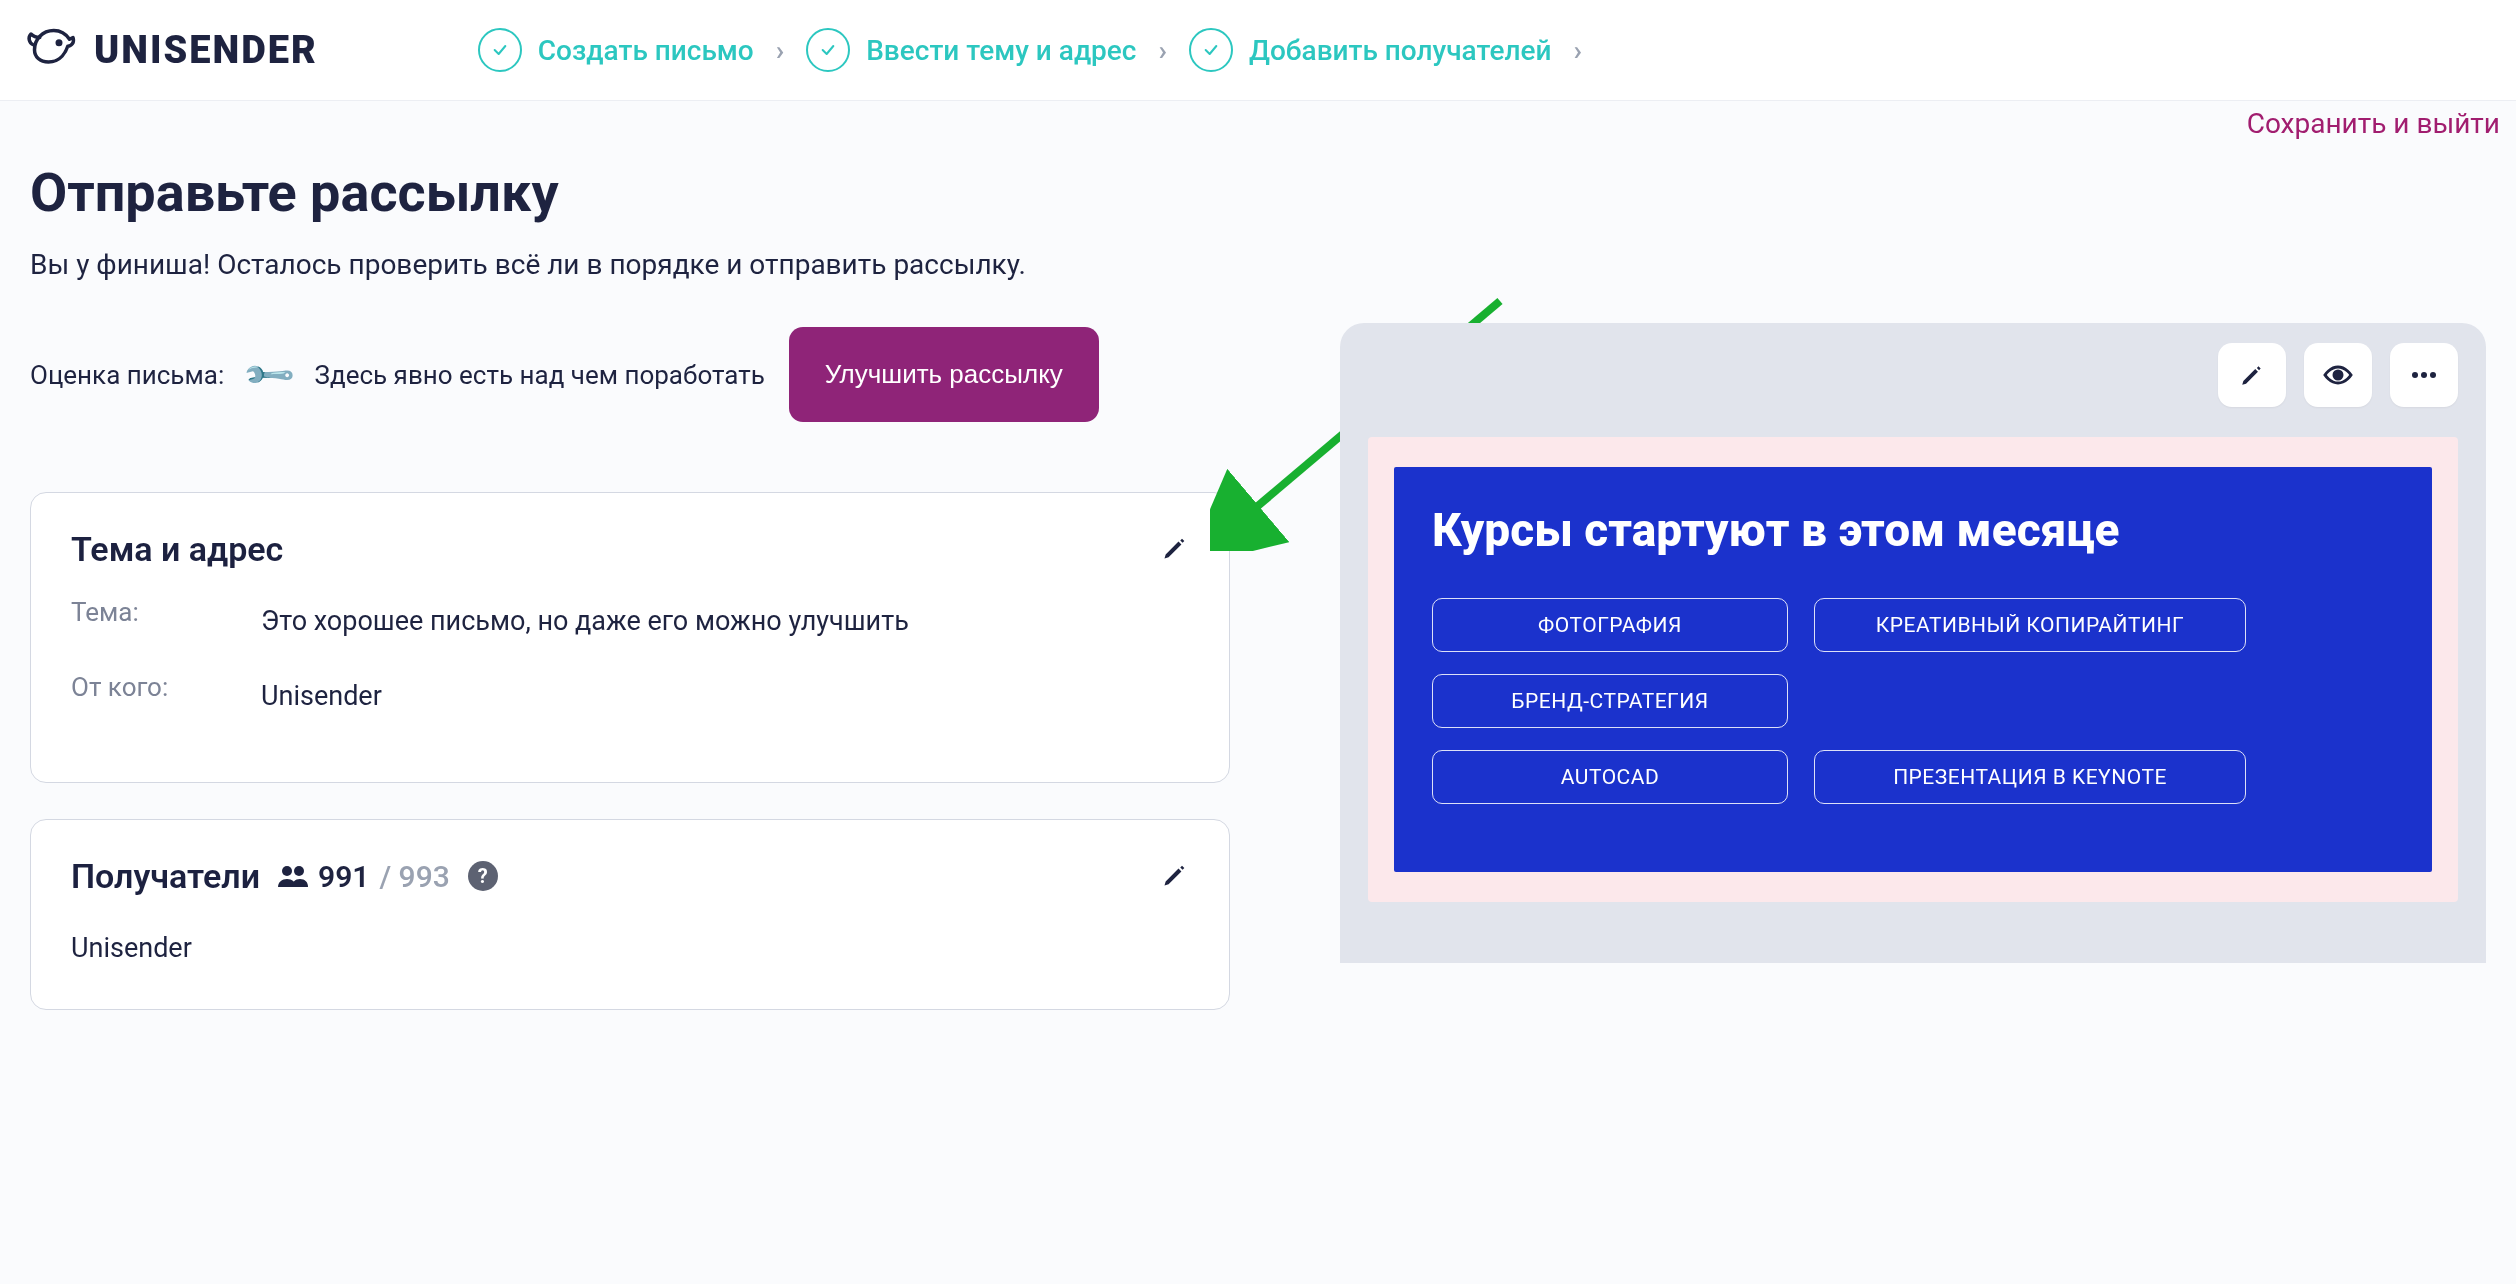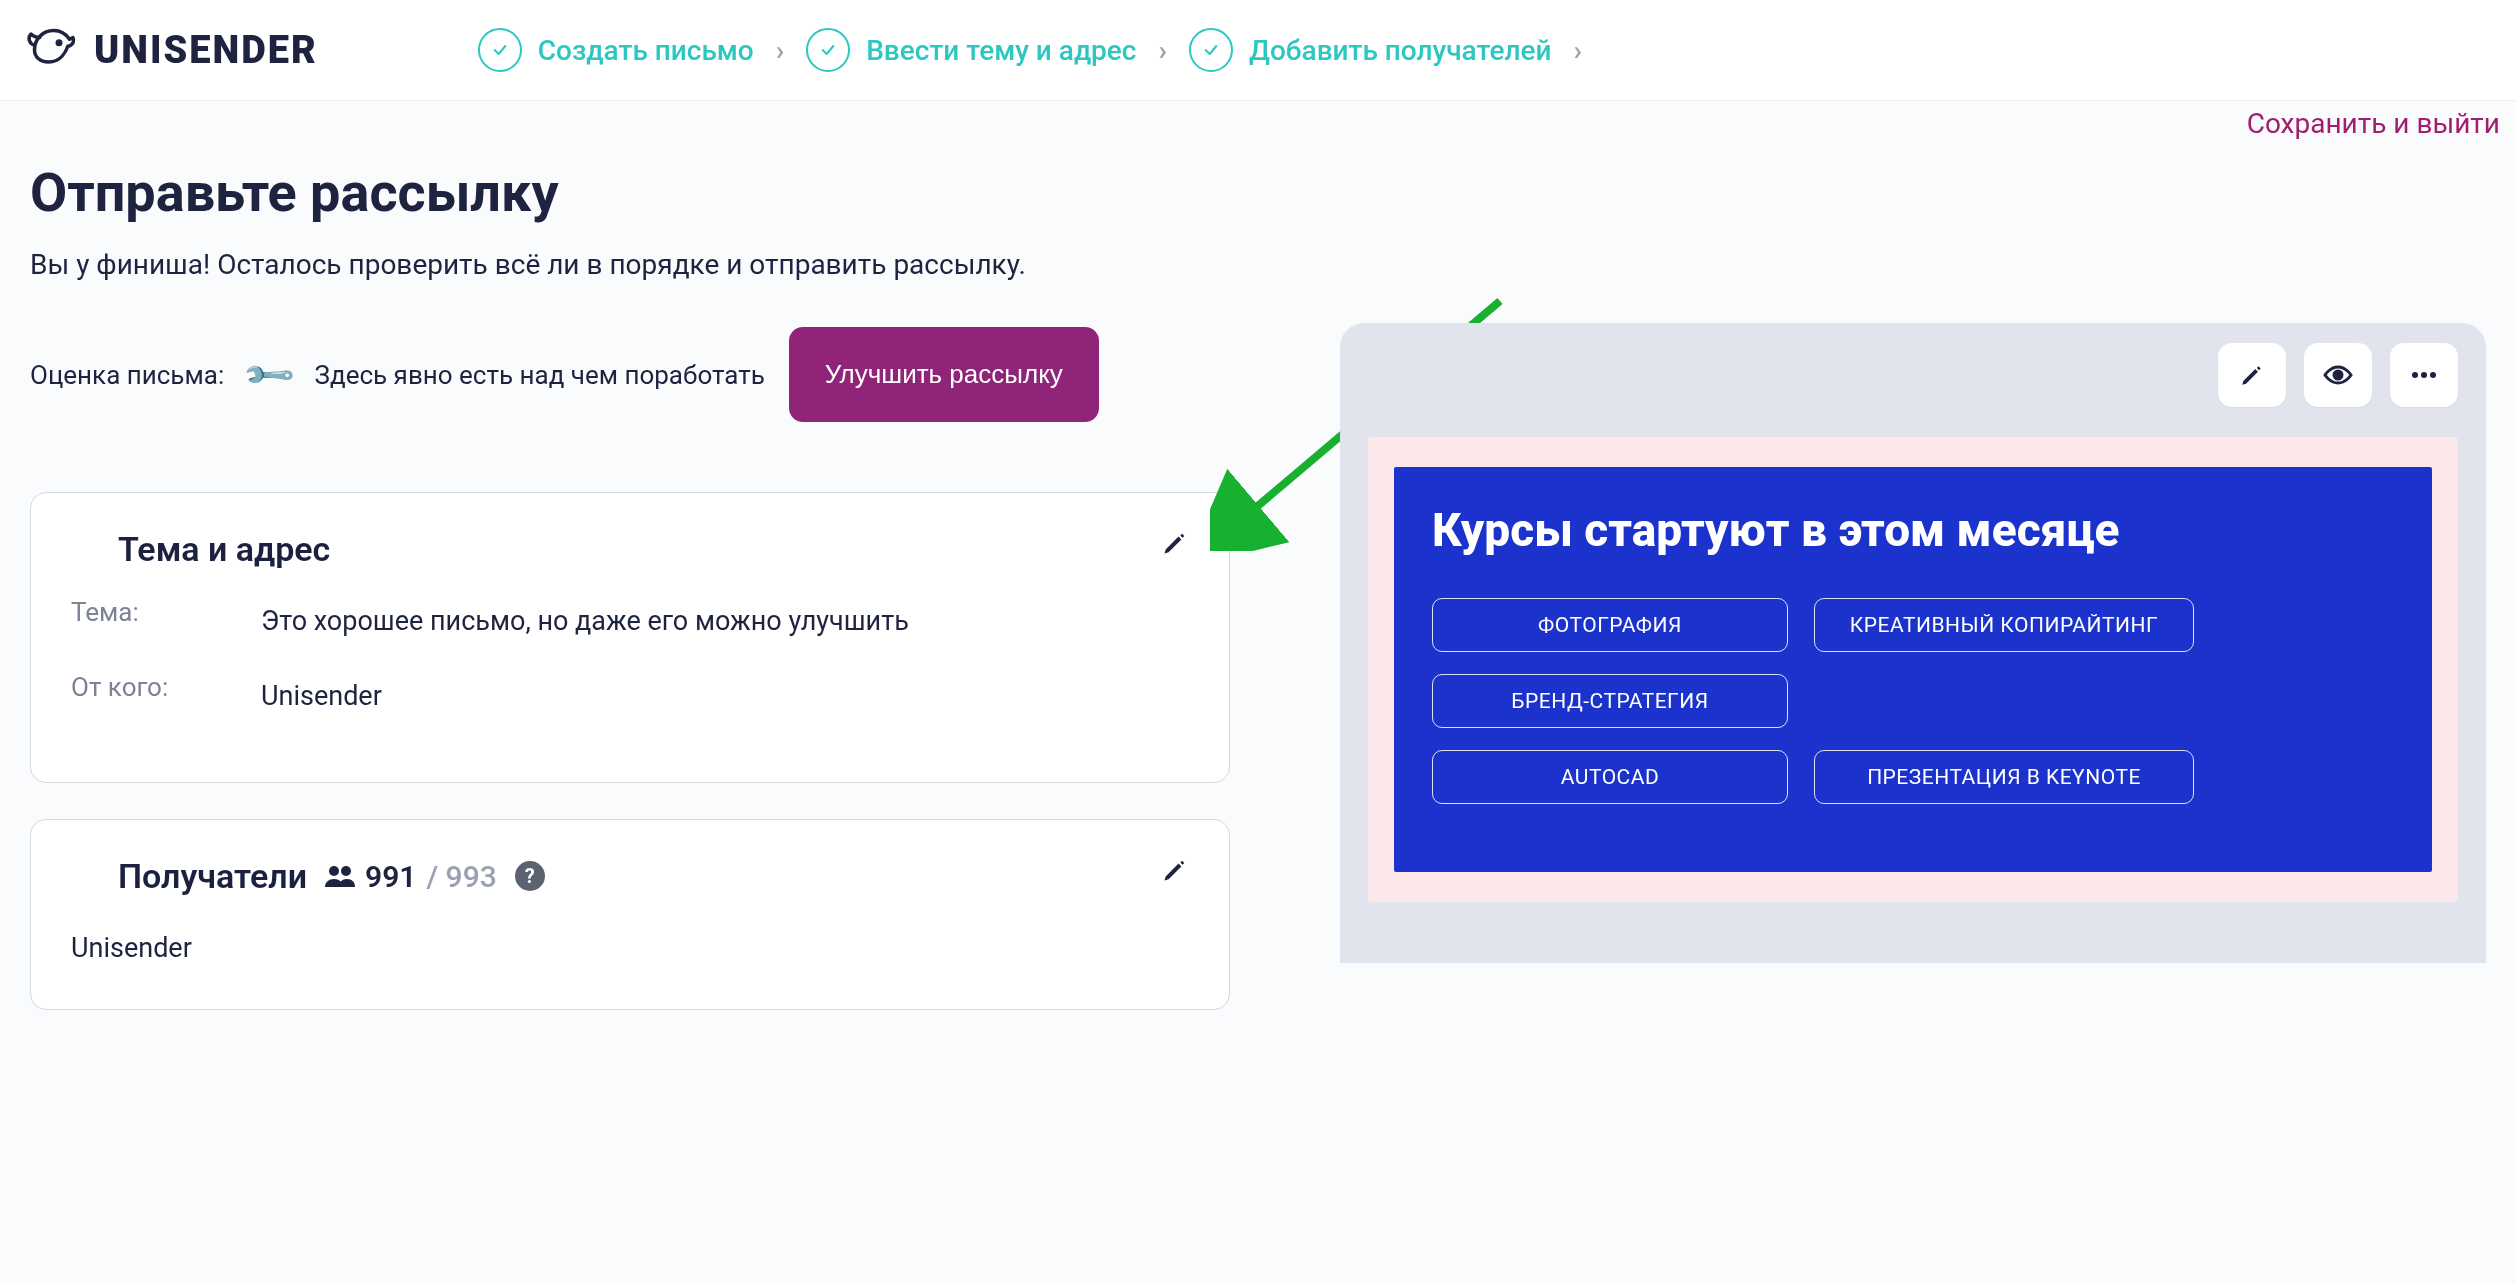--- a/index.html
+++ b/index.html
@@ -123,24 +123,23 @@
 
   .card {
     border: 1.5px solid #d4d8e2;
     border-radius: 16px;
     background: #fff;
     padding: 36px 40px;
     margin-bottom: 36px;
   }
   .card-header {
     display: flex;
-    align-items: flex-start;
+    align-items: flex-end;
     justify-content: space-between;
     margin-bottom: 28px;
-    margin-left: 47px;
   }
   .card-title {
     font-size: 34px;
     font-weight: 600;
     color: #1c2140;
     display: flex;
     align-items: center;
     gap: 18px;
   }
   .card-edit {
@@ -234,21 +233,21 @@
   .pill {
     border: 1.5px solid rgba(255,255,255,.85);
     color:#fff;
     font-size: 21px;
     letter-spacing: .5px;
     padding: 14px 20px;
     border-radius: 10px;
     text-align:center;
   }
   .pill.narrow { width: 356px; }
-  .pill.wide   { width: 380px; }
+  .pill.wide   { width: 432px; }
 
   
   .annotation-arrow {
     position: absolute;
     left: 1180px;
     top: 130px;
     width: 300px;
     height: 260px;
     pointer-events: none;
   }

